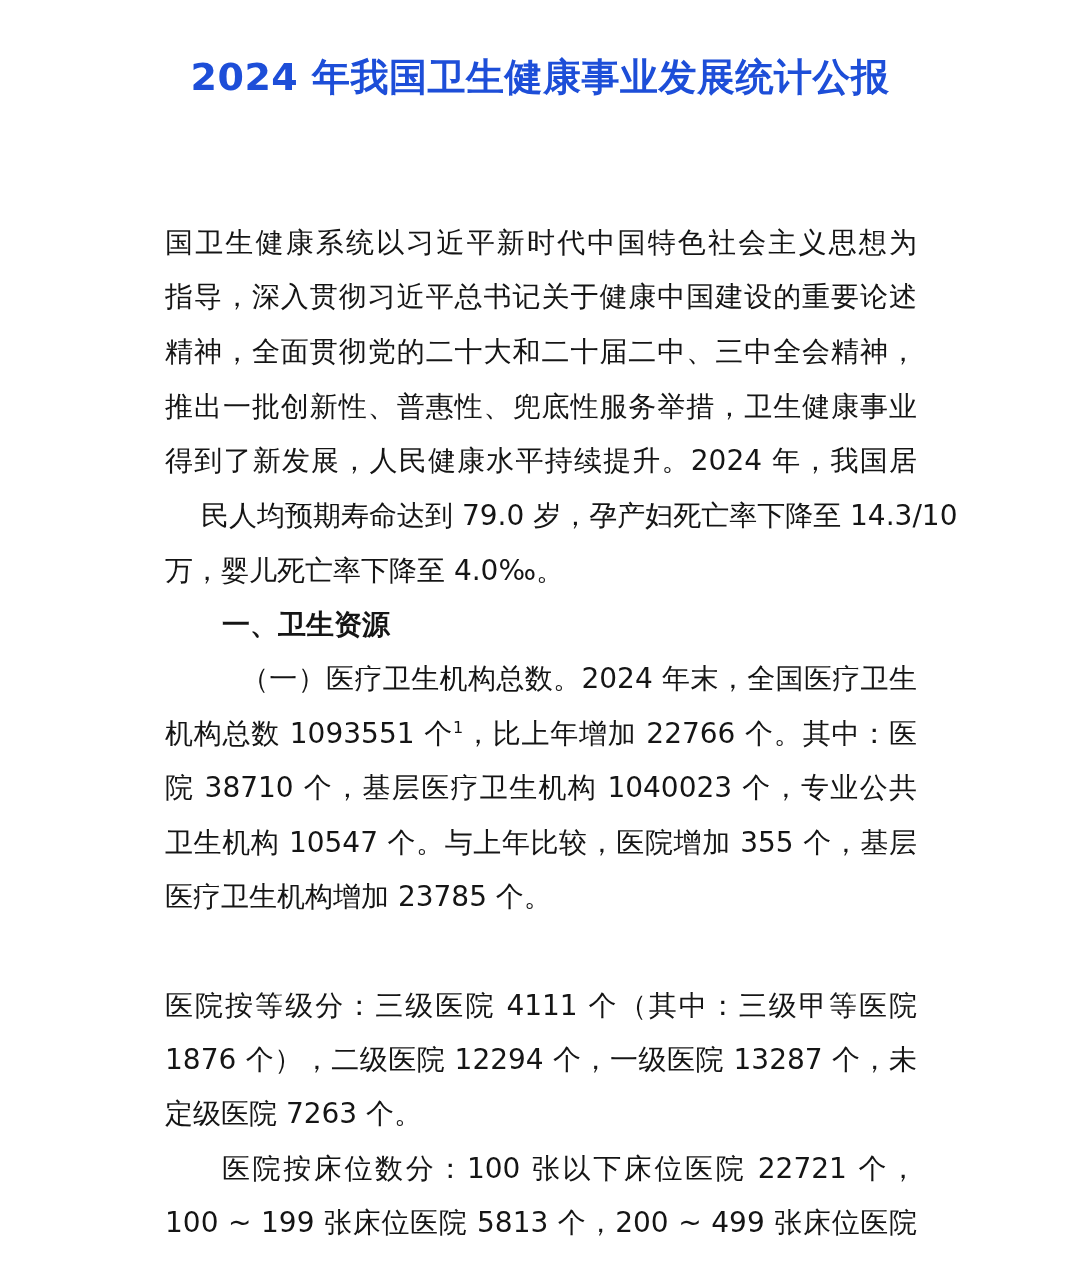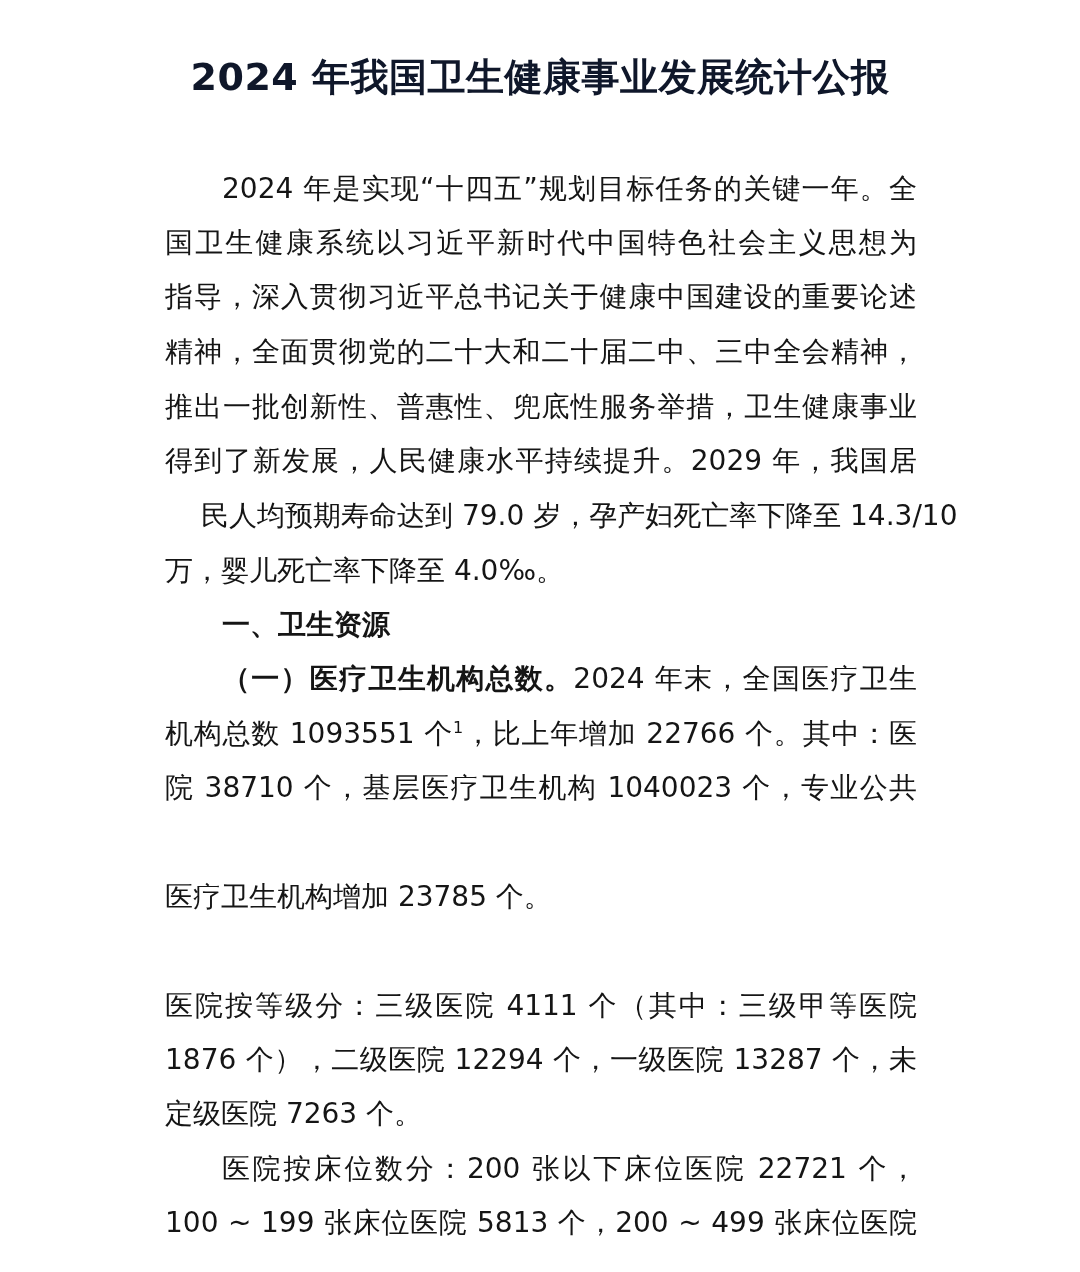--- a/index.html
+++ b/index.html
@@ -25,21 +25,21 @@
     .title {
       position: absolute;
       left: 0;
       top: 50px;
       width: 1080px;
       text-align: center;
       font-size: 38px;
       font-weight: bold;
       line-height: 54px;
       letter-spacing: 0.5px;
-      color: #0f172a;
+      color: #1d4ed8;
     }
     .line {
       position: absolute;
       left: 165px;
       width: 752px;
       height: 54px;
       font-size: 28px;
       line-height: 54px;
       white-space: nowrap;
       text-align: justify;
@@ -50,52 +50,53 @@
       left: 222px;
       width: 695px;
     }
     .line.last {
       text-align-last: left;
     }
     .line.heading {
       font-weight: bold;
     }
     .bold {
-      font-weight: bold;
+      font-weight: normal;
+      margin-left: 19px;
     }
     sup {
       font-size: 16px;
       line-height: 0;
       vertical-align: 10px;
     }
   </style>
 </head>
 <body>
 
 <div class="page">
 
   <div class="title">2024 年我国卫生健康事业发展统计公报</div>
 
-  <div class="line indent" style="top:162px;">2024 年是实现“十四五”规划目标任务的关键一年。全</div>
   <div class="line" style="top:216px;">国卫生健康系统以习近平新时代中国特色社会主义思想为</div>
   <div class="line" style="top:270px;">指导，深入贯彻习近平总书记关于健康中国建设的重要论述</div>
   <div class="line" style="top:325px;">精神，全面贯彻党的二十大和二十届二中、三中全会精神，</div>
   <div class="line" style="top:380px;">推出一批创新性、普惠性、兜底性服务举措，卫生健康事业</div>
-  <div class="line" style="top:434px;">得到了新发展，人民健康水平持续提升。2029 年，我国居</div>
+  <div class="line" style="top:434px;">得到了新发展，人民健康水平持续提升。2024 年，我国居</div>
   <div class="line" style="top:489px;margin-left:36px;">民人均预期寿命达到 79.0 岁，孕产妇死亡率下降至 14.3/10</div>
   <div class="line last" style="top:544px;">万，婴儿死亡率下降至 4.0‰。</div>
 
   <div class="line indent last heading" style="top:598px;">一、卫生资源</div>
 
   <div class="line indent" style="top:652px;"><span class="bold">（一）医疗卫生机构总数。</span><span>2024 年末，全国医疗卫生</span></div>
   <div class="line" style="top:707px;"><span>机构总数 1093551 个</span><sup>1</sup><span>，比上年增加 22766 个。其中：医</span></div>
   <div class="line" style="top:761px;">院 38710 个，基层医疗卫生机构 1040023 个，专业公共</div>
+  <div class="line" style="top:816px;">卫生机构 10547 个。与上年比较，医院增加 355 个，基层</div>
   <div class="line last" style="top:870px;">医疗卫生机构增加 23785 个。</div>
 
 
   <div class="line" style="top:979px;">医院按等级分：三级医院 4111 个（其中：三级甲等医院</div>
   <div class="line" style="top:1033px;">1876 个），二级医院 12294 个，一级医院 13287 个，未</div>
   <div class="line last" style="top:1087px;">定级医院 7263 个。</div>
 
-  <div class="line indent" style="top:1142px;">医院按床位数分：200 张以下床位医院 22721 个，</div>
+  <div class="line indent" style="top:1142px;">医院按床位数分：100 张以下床位医院 22721 个，</div>
   <div class="line" style="top:1196px;">100 ~ 199 张床位医院 5813 个，200 ~ 499 张床位医院</div>
 
 </div>
 
 </body></html>

